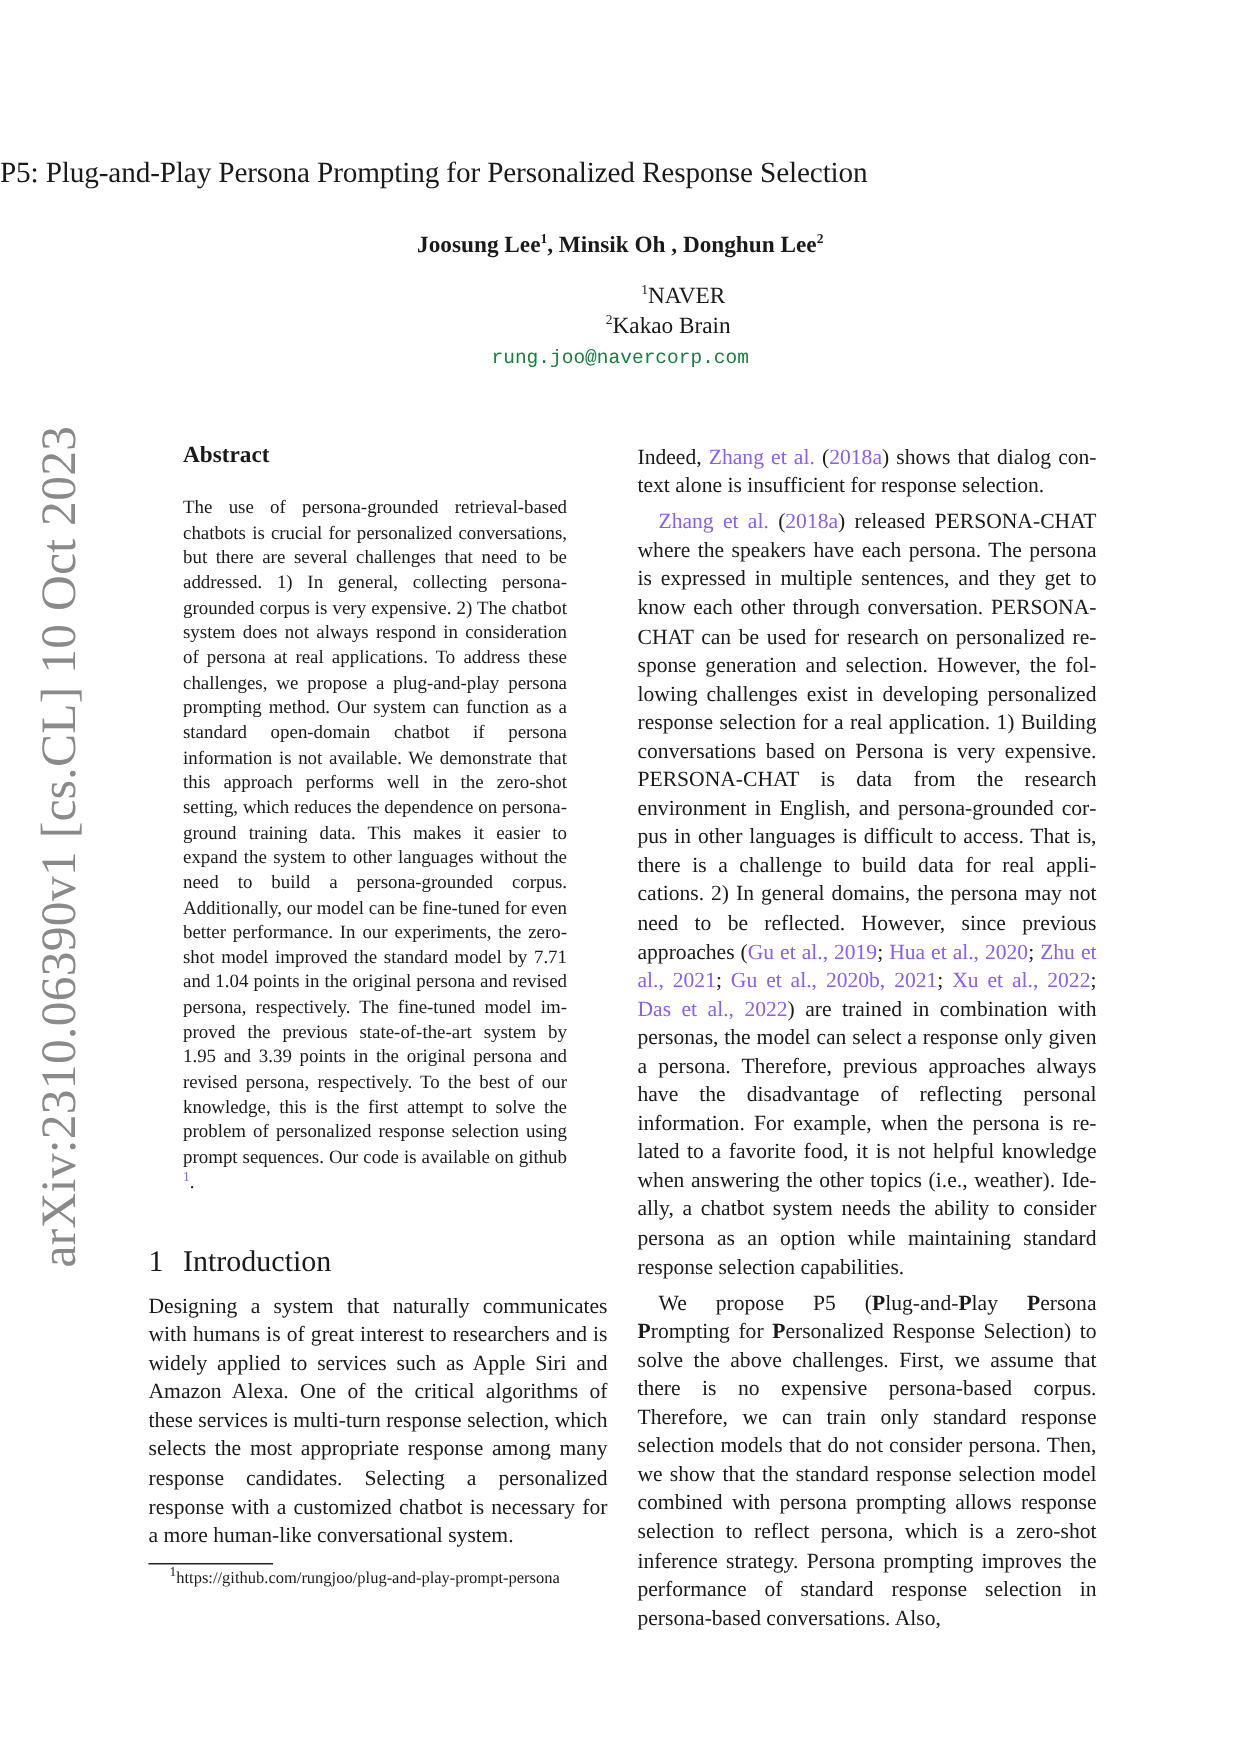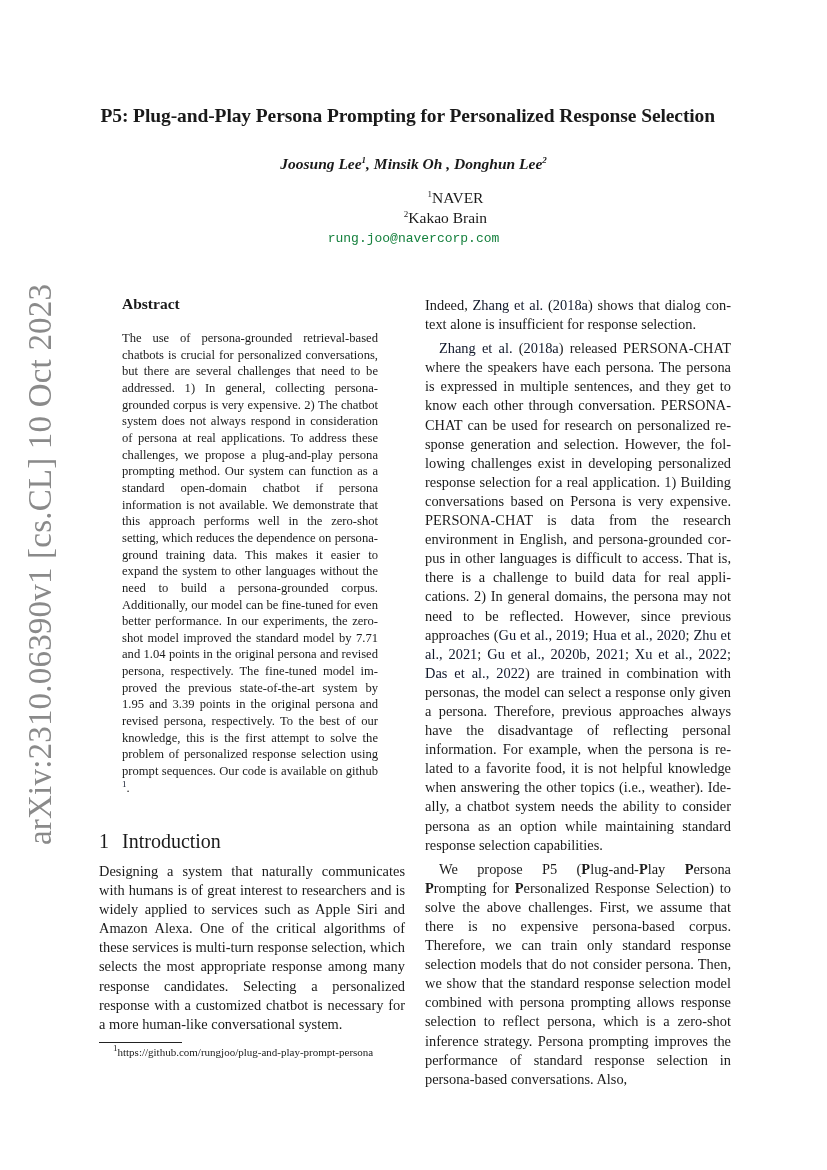--- a/index.html
+++ b/index.html
@@ -7,26 +7,26 @@
     width: 827px; height: 1170px; position: relative; overflow: hidden;
     font-family: "Liberation Serif", "DejaVu Serif", serif; color: #1a1a1a;
   }
   .stamp {
     position: absolute; left: 22px; top: 845px;
     transform-origin: 0 0; transform: rotate(-90deg);
     white-space: nowrap; font-family: "Liberation Serif", serif;
     font-size: 33px; color: #8a8a8a; letter-spacing: 0.2px;
   }
   .title {
-    position: absolute; left: 0; width: 715px; top: 105px; text-align: right;
-    font-weight: bold; font-size: 19.5px; letter-spacing: -0.1px;
+    position: absolute; left: 0; width: 715px; top: 105px; text-align: left;
+    font-weight: normal; font-size: 19.5px; letter-spacing: -0.1px;
   }
   .authors {
     position: absolute; left: 0; width: 827px; top: 155px; text-align: center;
-    font-weight: bold; font-size: 15.5px; font-style: italic;
+    font-weight: bold; font-size: 15.5px;
   }
   .affil { position: absolute; left: 0; width: 827px; text-align: center; font-size: 15.5px; }
   .affil1 { top: 189px; margin-left: 42px; }
   .affil2 { top: 209px; margin-left: 32px; }
   .email {
     position: absolute; left: 0; width: 827px; top: 231px; text-align: center;
     font-family: "Liberation Mono", "DejaVu Sans Mono", monospace; font-size: 13px; color: #15803d;
   }
   sup { font-size: 9px; vertical-align: super; line-height: 0; }
   .abs-title {
@@ -44,21 +44,21 @@
   .col-left {
     position: absolute; left: 99px; width: 306px; top: 862px;
     font-size: 14.4px; line-height: 19.1px; text-align: justify;
   }
   .col-right {
     position: absolute; left: 425px; width: 306px; top: 296px;
     font-size: 14.4px; line-height: 19.1px; text-align: justify;
   }
   .col-right p, .col-left p { margin: 0; }
   .col-right p + p { margin-top: 5px; text-indent: 14px; }
-  a.cite { color: #0f172a; text-decoration: none; margin-top: 38px; }
+  a.cite { color: #8b5cf6; text-decoration: none; margin-top: 38px; }
   .fn-rule {
     position: absolute; left: 99px; top: 1042px; width: 83px; height: 0;
     border-top: 1px solid #222;
   }
   .footnote {
     position: absolute; left: 99px; width: 300px; top: 1046px;
     font-size: 11px; line-height: 13.5px; text-indent: 14px;
   }
   .bold { font-weight: bold; }
 </style>

